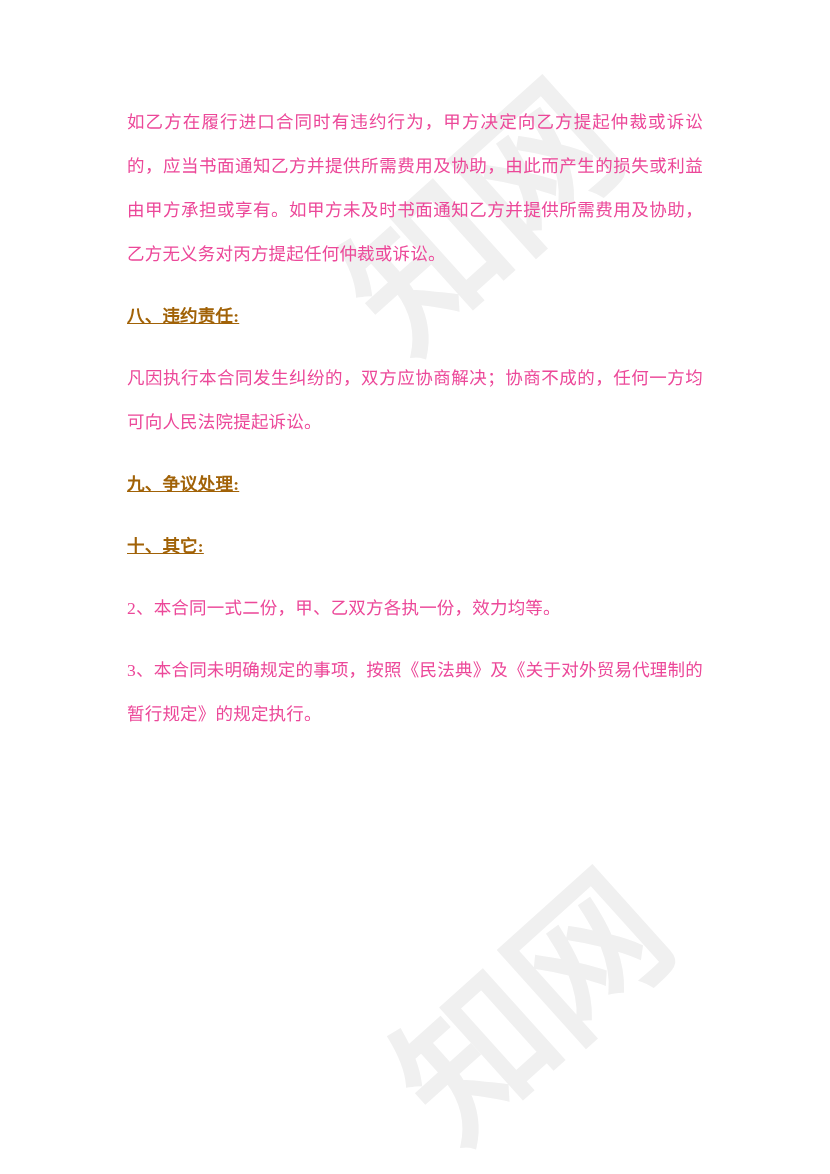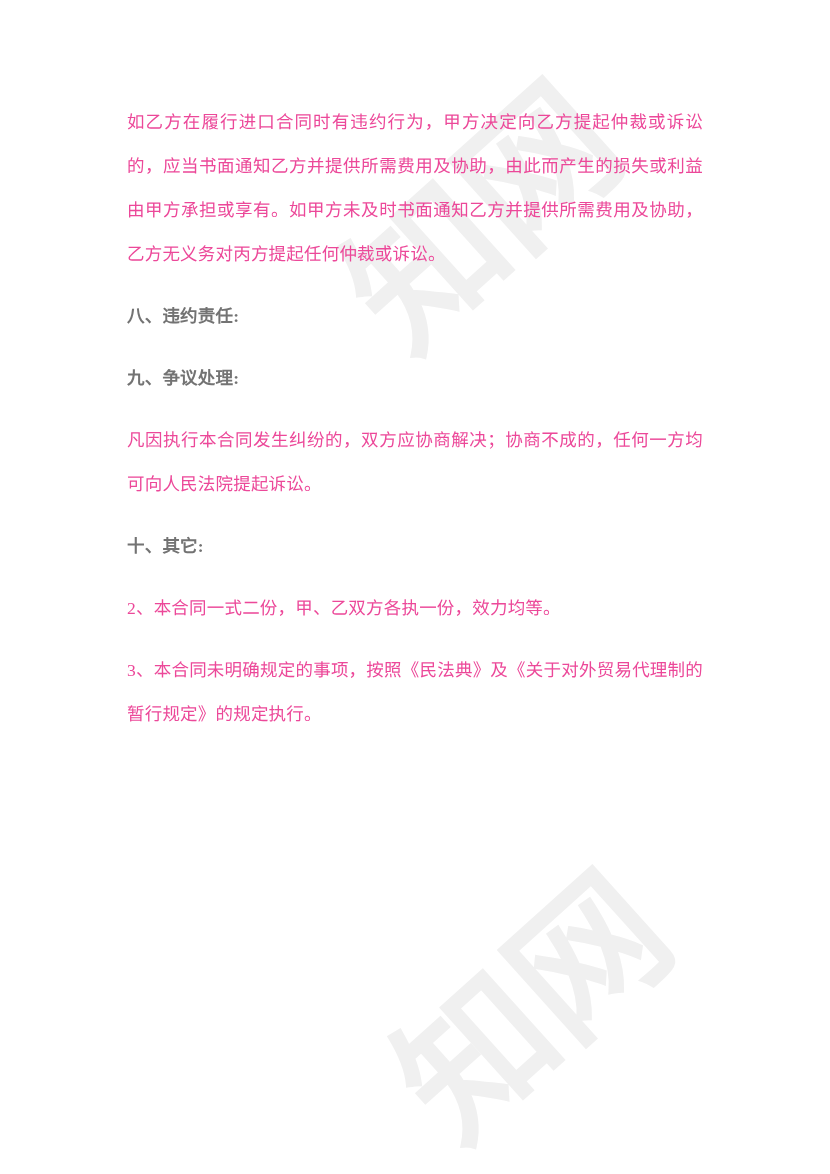--- a/index.html
+++ b/index.html
@@ -66,40 +66,41 @@
     text-justify: inter-ideograph;
     letter-spacing: 0.2px;
   }
 
   .para:last-child {
     margin-bottom: 0;
   }
 
   .para--heading {
     font-weight: 700;
-    color: #737373;
+    color: #a16207;
     text-align: left;
+    text-decoration: underline;
   }
 
   .para--item {
     text-align: justify;
   }
 </style>
 </head>
 <body>
 
 <div class="page">
 
   <div class="watermark watermark--mid">知网</div>
 
   <div class="watermark watermark--lower">知网</div>
 
   <div class="doc-body">
       <p class="para">如乙方在履行进口合同时有违约行为，甲方决定向乙方提起仲裁或诉讼的，应当书面通知乙方并提供所需费用及协助，由此而产生的损失或利益由甲方承担或享有。如甲方未及时书面通知乙方并提供所需费用及协助，乙方无义务对丙方提起任何仲裁或诉讼。</p>
       <p class="para para--heading">八、违约责任:</p>
+      <p class="para">凡因执行本合同发生纠纷的，双方应协商解决；协商不成的，任何一方均可向人民法院提起诉讼。</p>
       <p class="para para--heading">九、争议处理:</p>
-      <p class="para">凡因执行本合同发生纠纷的，双方应协商解决；协商不成的，任何一方均可向人民法院提起诉讼。</p>
       <p class="para para--heading">十、其它:</p>
       <p class="para para--item">2、本合同一式二份，甲、乙双方各执一份，效力均等。</p>
       <p class="para para--item">3、本合同未明确规定的事项，按照《民法典》及《关于对外贸易代理制的暂行规定》的规定执行。</p>
     </div>
 
 </div>
 
 </body></html>

